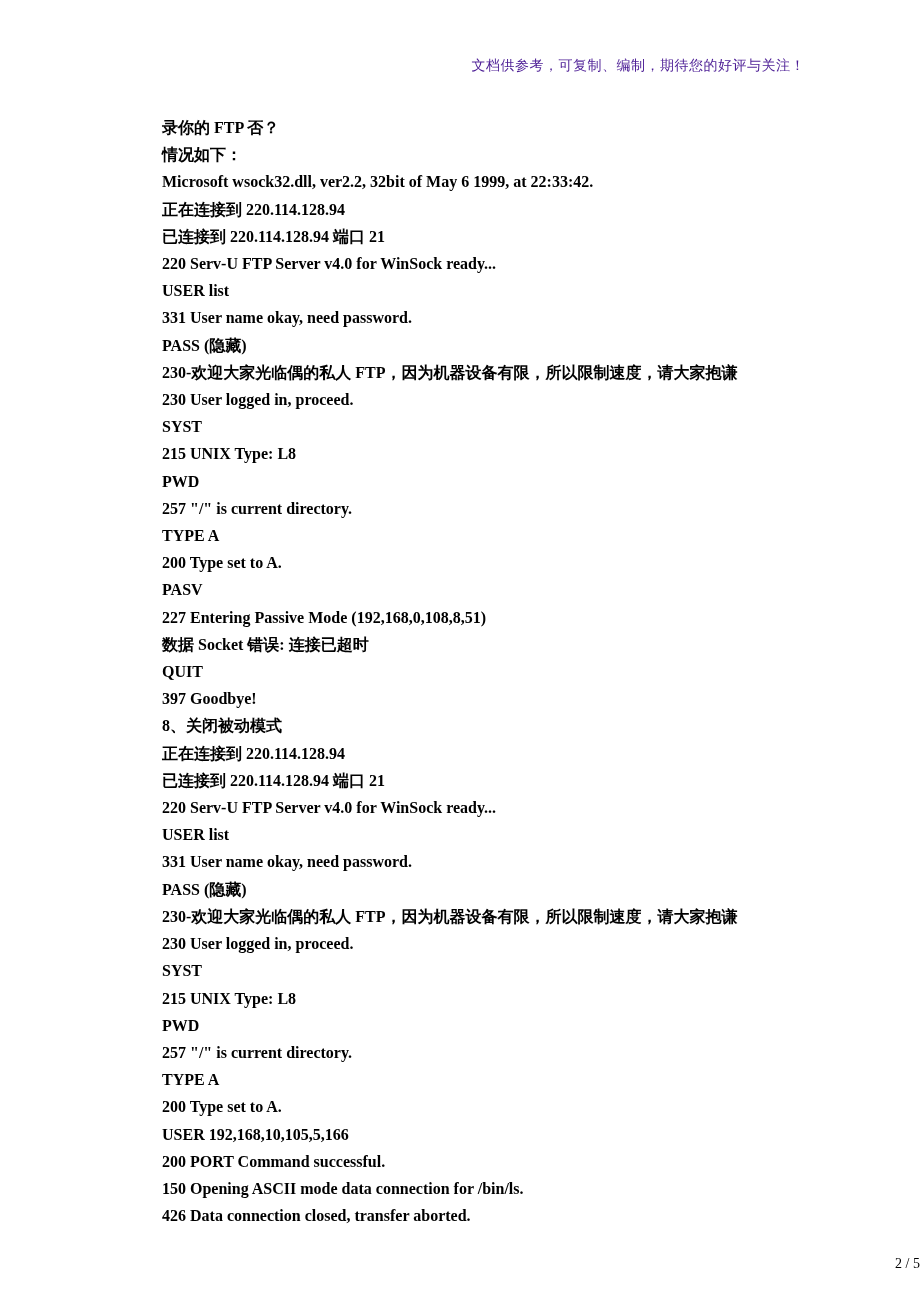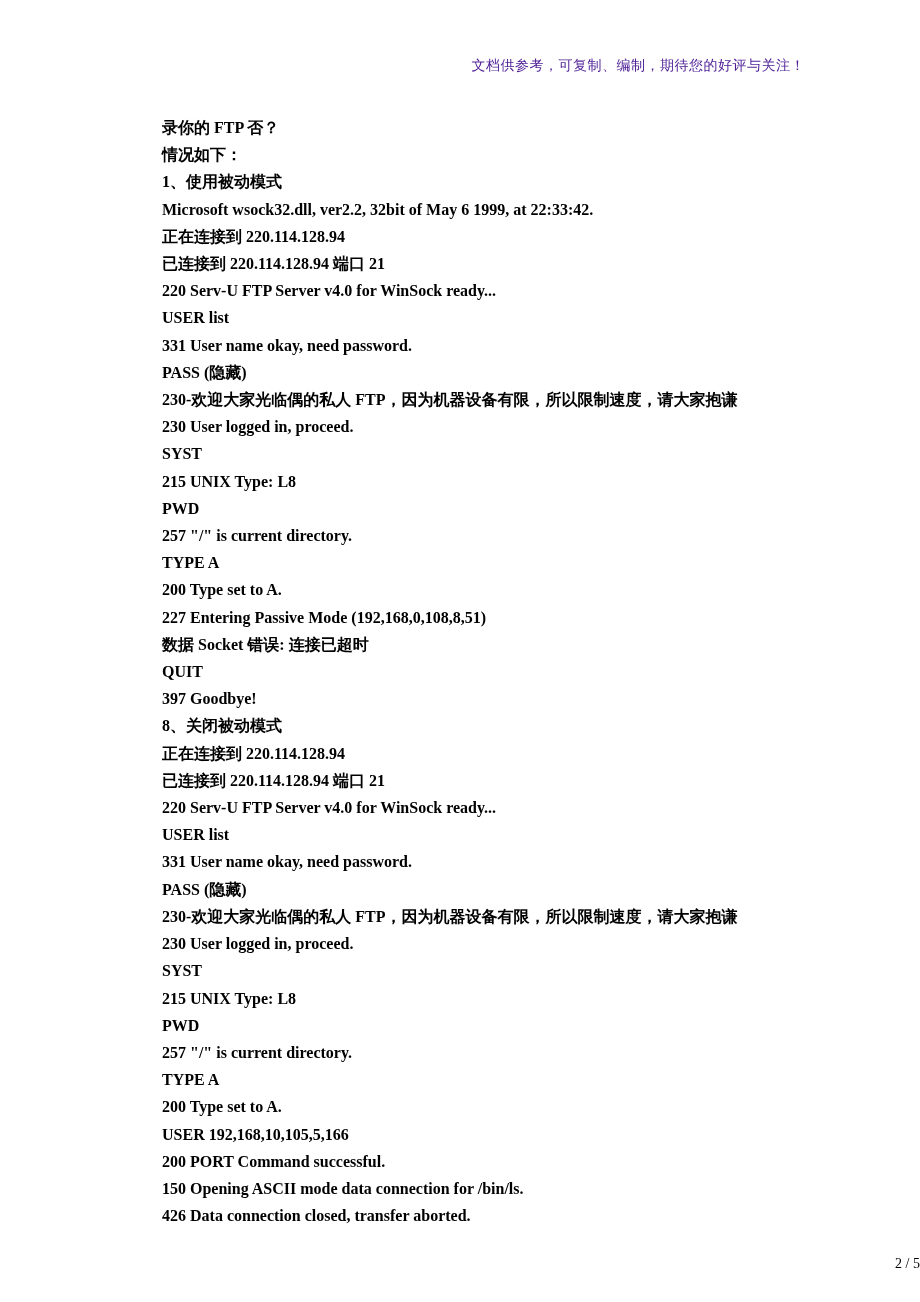--- a/index.html
+++ b/index.html
@@ -47,36 +47,36 @@
     }
   </style>
 </head>
 <body>
 
 <div class="header-note">文档供参考，可复制、编制，期待您的好评与关注！</div>
 
 <div class="content" id="content-container">
     <p>录你的 FTP 否？</p>
     <p>情况如下：</p>
-    <p>1、使用被动模式</p>
     <p>Microsoft wsock32.dll, ver2.2, 32bit of May  6 1999, at 22:33:42.</p>
     <p>正在连接到  220.114.128.94</p>
     <p>已连接到  220.114.128.94  端口  21</p>
     <p>220 Serv-U FTP Server v4.0 for WinSock ready...</p>
     <p>USER list</p>
     <p>331 User name okay, need password.</p>
     <p>PASS (隐藏)</p>
     <p>230-欢迎大家光临偶的私人 FTP，因为机器设备有限，所以限制速度，请大家抱谦</p>
     <p>230 User logged in, proceed.</p>
     <p>SYST</p>
     <p>215 UNIX Type: L8</p>
     <p>PWD</p>
     <p>257 "/" is current directory.</p>
     <p>TYPE A</p>
     <p>200 Type set to A.</p>
+    <p>PASV</p>
     <p>227 Entering Passive Mode (192,168,0,108,8,51)</p>
     <p>数据  Socket  错误: 连接已超时</p>
     <p>QUIT</p>
     <p>397 Goodbye!</p>
     <p>8、关闭被动模式</p>
     <p>正在连接到  220.114.128.94</p>
     <p>已连接到  220.114.128.94  端口  21</p>
     <p>220 Serv-U FTP Server v4.0 for WinSock ready...</p>
     <p>USER list</p>
     <p>331 User name okay, need password.</p>

